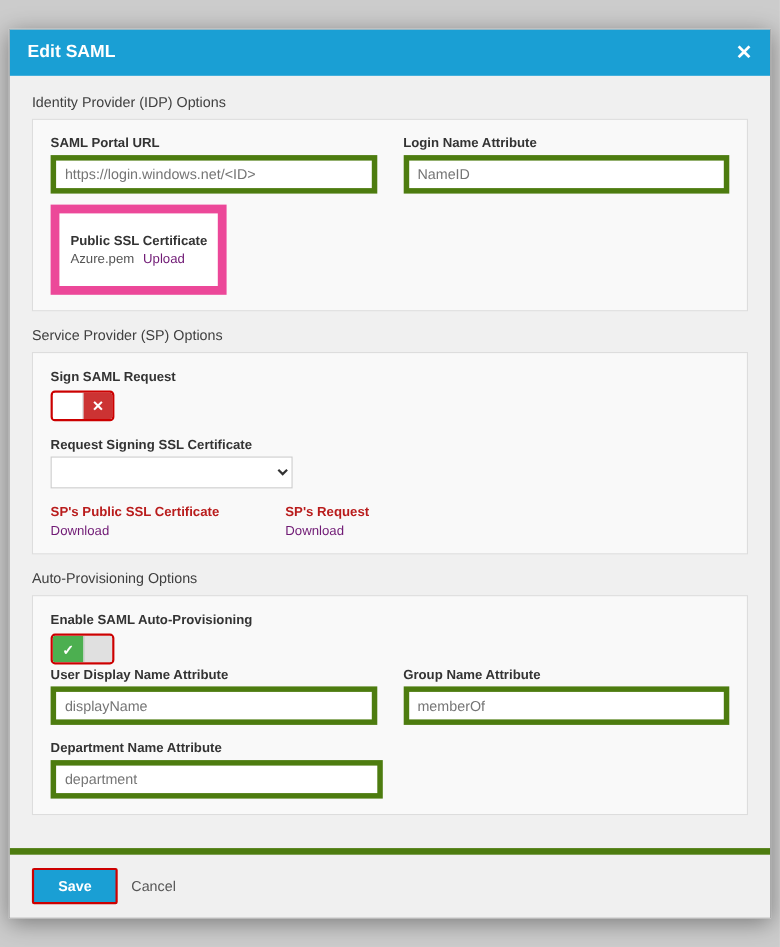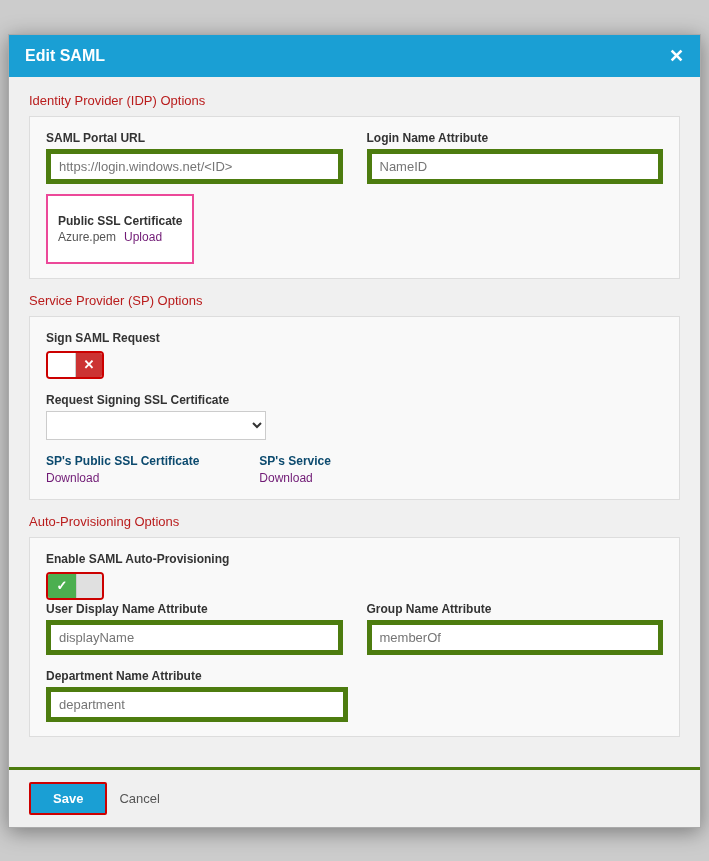--- a/index.html
+++ b/index.html
@@ -37,21 +37,21 @@
       font-size: 18px;
       cursor: pointer;
       font-weight: bold;
     }
     .modal-body {
       padding: 16px 20px;
       background: #f0f0f0;
     }
     .section-label {
       font-size: 13px;
-      color: #b91c1c;
+      color: #404040;
       margin-bottom: 8px;
       font-weight: normal;
     }
     .section-box {
       background: #f9f9f9;
       border: 1px solid #ddd;
       padding: 14px 16px;
       margin-bottom: 14px;
     }
     .field-label {
@@ -70,21 +70,21 @@
     .input-field {
       width: 100%;
       border: 5px solid #4d7c0f;
       padding: 5px 8px;
       font-size: 13px;
       color: #aaa;
       background: #fff;
       outline: none;
     }
     .ssl-cert-box {
-      border: 2px solid #ec4899;
+      border: 8px solid #ec4899;
       padding: 18px 10px;
       display: inline-block;
       margin-top: 10px;
       background: #fff;
     }
     .ssl-cert-label {
       font-weight: bold;
       font-size: 12px;
       color: #333;
       margin-bottom: 2px;
@@ -173,31 +173,31 @@
     }
     .download-row {
       display: flex;
       gap: 60px;
       margin-top: 4px;
     }
     .download-col {}
     .download-col-label {
       font-weight: bold;
       font-size: 12px;
-      color: #0c4a6e;
+      color: #b91c1c;
       margin-bottom: 2px;
     }
     
     .modal-footer {
       background: #f0f0f0;
       padding: 12px 20px;
       display: flex;
       align-items: center;
       gap: 12px;
-      border-top: 3px solid #4d7c0f;
+      border-top: 6px solid #4d7c0f;
     }
     .btn-save {
       background: #1a9fd4;
       color: #fff;
       border: 2px solid #cc0000;
       padding: 7px 22px;
       font-size: 13px;
       font-weight: bold;
       cursor: pointer;
       border-radius: 2px;
@@ -266,21 +266,21 @@
           <option value=""></option>
         </select>
       </div>
 
       <div class="download-row" style="margin-top:14px;">
         <div class="download-col">
           <div class="download-col-label">SP's Public SSL Certificate</div>
           <a class="link-blue">Download</a>
         </div>
         <div class="download-col">
-          <div class="download-col-label">SP's Service</div>
+          <div class="download-col-label">SP's Request</div>
           <a class="link-blue">Download</a>
         </div>
       </div>
     </div>
 
     <div class="section-label">Auto-Provisioning Options</div>
 
     <div class="section-box">
 
       <div class="field-label">Enable SAML Auto-Provisioning</div>

